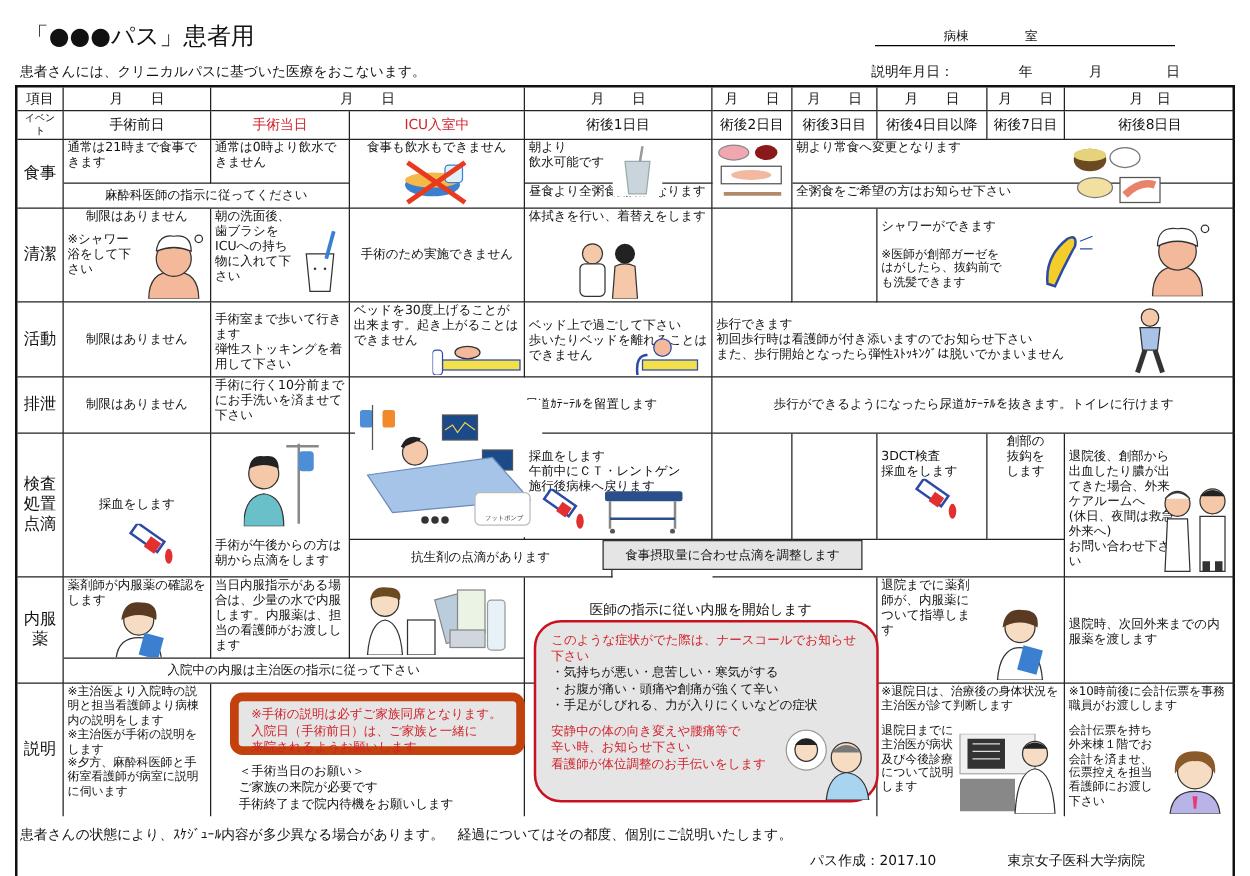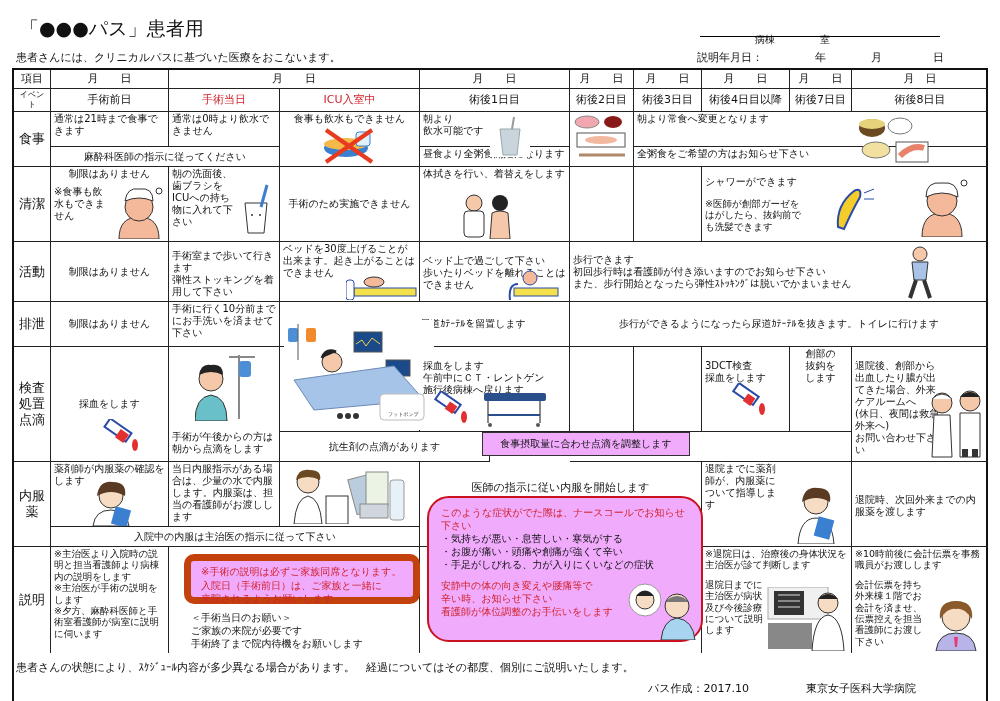--- a/index.html
+++ b/index.html
@@ -1,34 +1,34 @@
 <!DOCTYPE html>
 <html><head>
 <meta charset="utf-8">
 <style>
   html, body { margin:0; padding:0; background:#ffffff; }
   body { width:1000px; height:701px; position:relative; overflow:hidden;
          font-family:"DejaVu Sans", "Liberation Sans", sans-serif; color:#111; font-size:10px; }
   .abs { position:absolute; }
   .title { left:20px; top:16px; font-size:19px; }
   .ward { left:700px; top:22px; width:240px; border-bottom:1px solid #000; font-size:10px; height:14px; }
-  .ward span { position:absolute; top:0;margin-top:11px; }
+  .ward span { position:absolute; top:0; }
   .intro { left:16px; top:50px; font-size:11px; }
   .expl-date { left:697px; top:50px; font-size:11px; width:300px; }
   .expl-date span { position:absolute; top:0; white-space:nowrap; }
 
   .grid { left:12px; top:68px; width:976px; height:692px; border:2px solid #111; box-sizing:border-box; }
   .cell { position:absolute; box-sizing:border-box; border-right:1px solid #222; border-bottom:1px solid #222;
           padding:1px 3px; line-height:1.2; font-size:10px; overflow:hidden; }
   .center { display:flex; align-items:center; justify-content:center; text-align:center; }
   .rowhead { font-size:13px; display:flex; align-items:center; justify-content:center; text-align:center; }
   .red { color:#d1222b; }
   .hdr { font-size:11px; }
   .small { font-size:8px; }
-  .box { position:absolute; box-sizing:border-box; background:#f0abfc; }
+  .box { position:absolute; box-sizing:border-box; background:#e5e5e5; }
   .callout-blue { border:7px solid #c2410c; border-radius:10px; color:#d1222b; font-size:10px; padding:4px 10px; }
   .callout-red { border:2px solid #c8121f; border-radius:22px; padding:8px 12px; font-size:10px; line-height:1.3; }
   .icon { position:absolute; }
   .footer { left:16px; top:660px; font-size:11px; }
   .pass { left:648px; top:681px; font-size:11px; }
   .hosp { left:806px; top:681px; font-size:11px; }
 </style>
 </head>
 <body>
 
@@ -106,21 +106,21 @@
     <ellipse cx="18" cy="8" rx="13" ry="5" fill="#e5d27a"></ellipse>
     <ellipse cx="46" cy="10" rx="12" ry="8" fill="#fff" stroke="#777"></ellipse>
     <ellipse cx="22" cy="34" rx="14" ry="8" fill="#f1e0a0" stroke="#777"></ellipse>
     <rect x="42" y="26" width="32" height="20" fill="#fff" stroke="#555"></rect>
     <path d="M46 40 Q58 28 70 32" stroke="#e8826a" stroke-width="6" fill="none"></path>
   </svg>
 
   <div class="cell rowhead" style="left:0;top:97px;width:37px;height:75px;">清潔</div>
   <div class="cell" style="left:37px;top:97px;width:118px;height:75px;">
     <div style="text-align:center">制限はありません</div>
-    <div style="width:58px;margin-top:6px">※食事も飲水もできません</div>
+    <div style="width:58px;margin-top:6px">※シャワー浴をして下さい</div>
     <svg class="icon" style="left:62px;top:16px" width="52" height="56">
       <path d="M6 56 Q6 34 26 34 Q46 34 46 56 Z" fill="#f4b89a" stroke="#333"></path>
       <circle cx="26" cy="24" r="14" fill="#f4b89a" stroke="#333"></circle>
       <path d="M12 18 Q14 4 26 6 Q40 4 40 18 Q26 12 12 18" fill="#fff" stroke="#333"></path>
       <circle cx="46" cy="8" r="3" fill="#fff" stroke="#333"></circle>
     </svg>
   </div>
   <div class="cell" style="left:155px;top:97px;width:111px;height:75px;">
     <div style="width:66px">朝の洗面後、歯ブラシをICUへの持ち物に入れて下さい</div>
     <svg class="icon" style="left:72px;top:16px" width="30" height="52">

